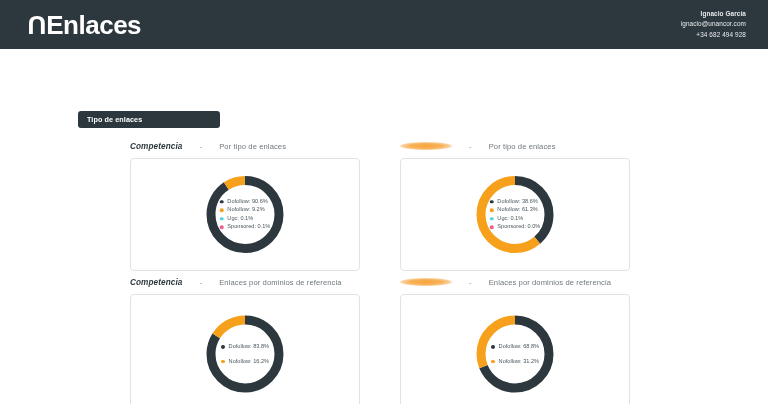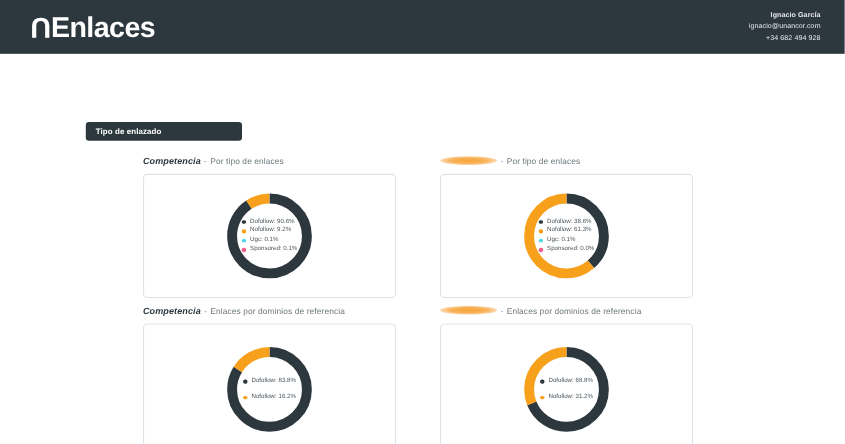--- a/index.html
+++ b/index.html
@@ -85,21 +85,21 @@
   }
   .chart-block { width: 230px; }
 
   .chart-title {
     font-size: 7.6px;
     color: #5c676d;
     margin-bottom: 6px;
     white-space: nowrap;
     display: flex;
     align-items: center;
-    gap: 3px;
+    gap: 17px;
     height: 11px;
     letter-spacing: 0.1px;
   }
   .chart-title .strong {
     font-weight: 700;
     font-style: italic;
     color: #2d383e;
     font-size: 8.2px;
   }
   .chart-title .dash { color: #8b969b; }
@@ -179,21 +179,21 @@
   <div class="contact">
     <div class="name">Ignacio García</div>
     <div>ignacio@unancor.com</div>
     <div>+34 682 494 928</div>
   </div>
 </div>
 
 <div class="body-area">
 
   <div class="section-pill">
-    <span>Tipo de enlazado</span>
+    <span>Tipo de enlaces</span>
   </div>
 
   <div class="grid">
     <div class="grid-row">
 
       <div class="chart-block">
         <div class="chart-title">
           <span class="strong">Competencia</span>
           <span class="dash">-</span>
           <span class="sub">Por tipo de enlaces</span>

